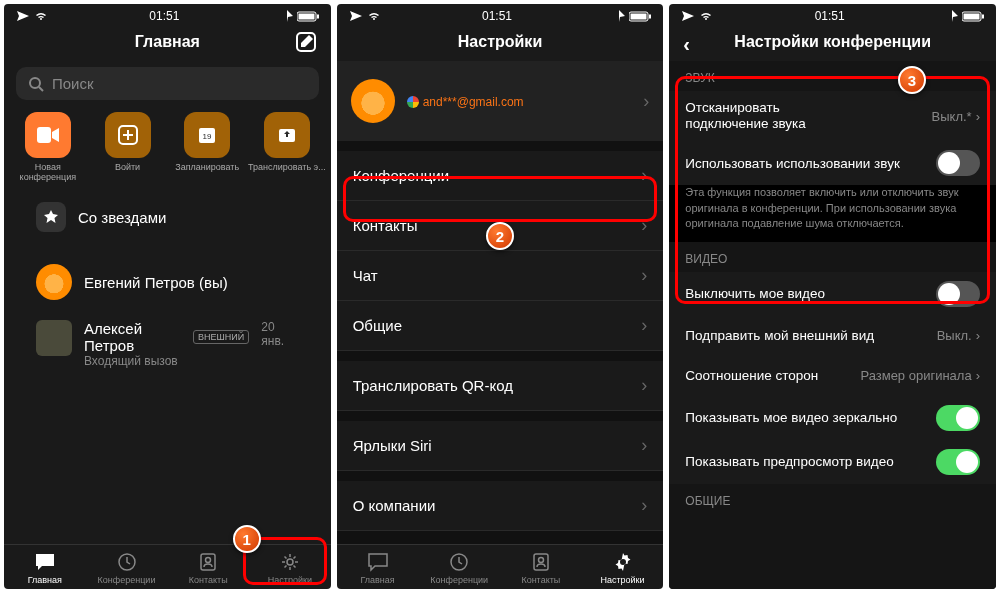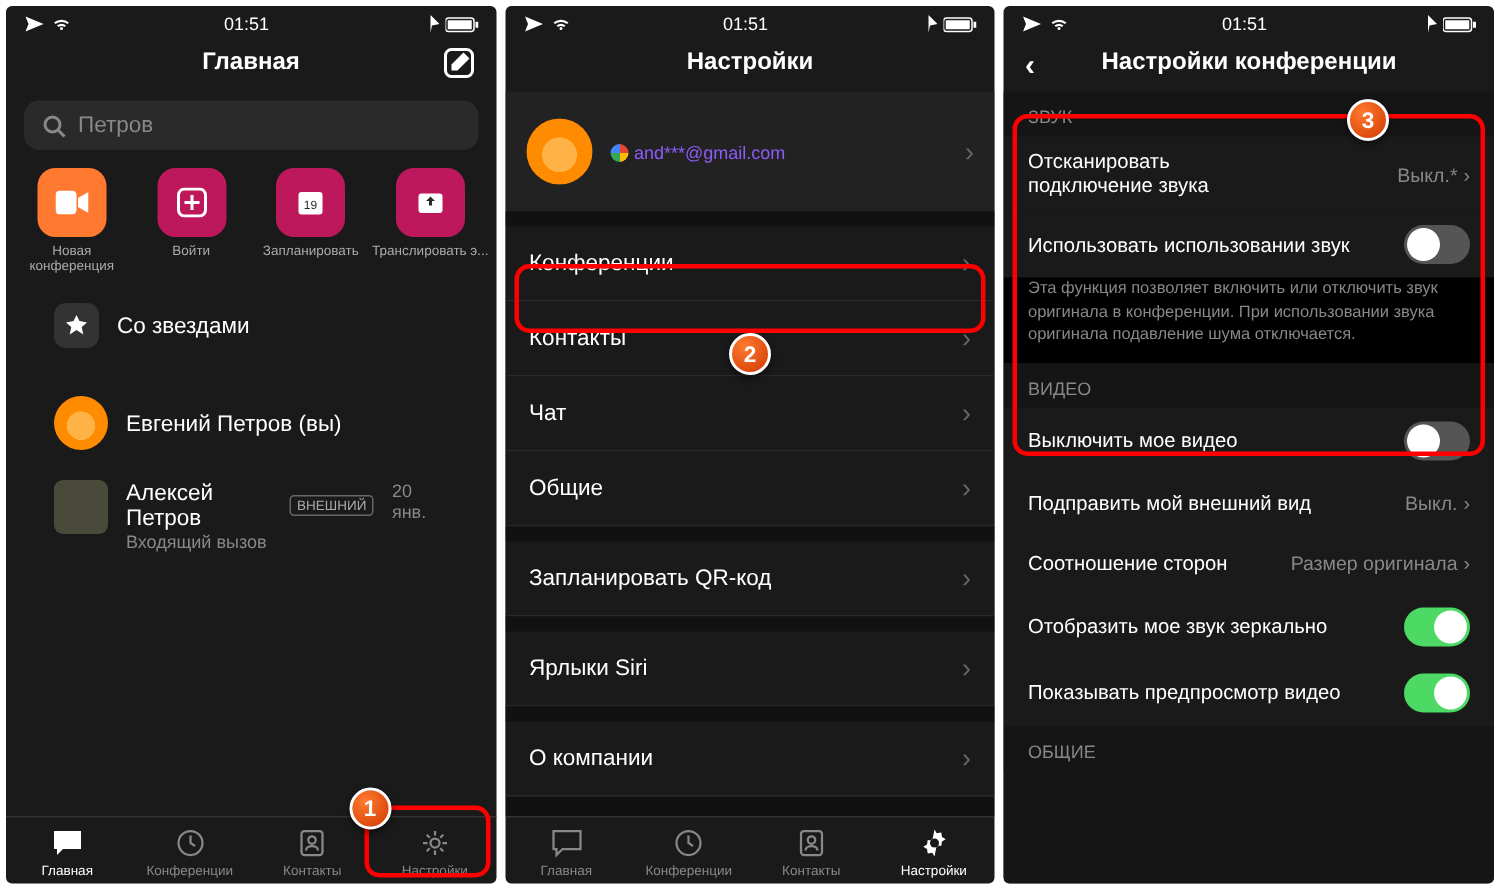--- a/index.html
+++ b/index.html
@@ -67,21 +67,21 @@
   padding: 2px 4px 10px;
 }
 .action {
   flex: 1;
   text-align: center;
 }
 .action .tile {
   width: 46px;
   height: 46px;
   border-radius: 12px;
-  background: #be185d;
+  background: #a16207;
   margin: 0 auto 4px;
   display: flex;
   align-items: center;
   justify-content: center;
 }
 .action.primary .tile { background: #ff7a30; }
 .action .lbl { font-size: 9px; color: #aaa; }
 .list { flex: 1; overflow: hidden; }
 .row {
   display: flex;
@@ -162,21 +162,21 @@
   display: flex;
   align-items: center;
   padding: 18px 14px;
   gap: 12px;
   background: #222;
 }
 .profile-row .avatar { width: 44px; height: 44px; }
 .profile-info { flex: 1; }
 .profile-name { font-size: 15px; display: flex; align-items: center; gap: 8px; }
 .plan-badge { font-size: 10px; color: #4a9ff5; font-weight: bold; }
-.profile-email { font-size: 12px; color: #8b5cf6; display: flex; align-items: center; gap: 4px; margin-top: 2px; }
+.profile-email { font-size: 12px; color: #f97316; display: flex; align-items: center; gap: 4px; margin-top: 2px; }
 .g-icon {
   width: 12px; height: 12px; border-radius: 50%;
   background: conic-gradient(#ea4335 0 25%, #fbbc05 0 50%, #34a853 0 75%, #4285f4 0);
   display: inline-block;
 }
 .menu-item {
   display: flex;
   align-items: center;
   justify-content: space-between;
   padding: 14px 16px;
@@ -262,21 +262,21 @@
           <rect x="2" y="2" width="18" height="18" rx="4" fill="none" stroke="#fff" stroke-width="2"></rect>
           <path d="M14 4l4 4-8 8H6v-4z" fill="#fff"></path>
         </svg>
     </span>
   </div>
   <div class="search">
     <svg width="16" height="16" viewBox="0 0 16 16">
         <circle cx="7" cy="7" r="5" fill="none" stroke="#888" stroke-width="2"></circle>
         <path d="M11 11l4 4" stroke="#888" stroke-width="2"></path>
       </svg>
-    <span>Петров</span>
+    <span>Поиск</span>
   </div>
   <div class="actions">
     <div class="action primary">
       <div class="tile">
           <svg width="22" height="16" viewBox="0 0 22 16">
             <rect x="0" y="0" width="14" height="16" rx="3" fill="#fff"></rect>
             <path d="M15 5l7-4v14l-7-4z" fill="#fff"></path>
           </svg>
         </div>
       <div class="lbl">Новая конференция</div>
@@ -422,21 +422,21 @@
     </div>
     <div class="menu-item">
       <span>Чат</span>
       <span class="chevron">›</span>
     </div>
     <div class="menu-item">
       <span>Общие</span>
       <span class="chevron">›</span>
     </div>
     <div class="menu-item first-of-group">
-      <span>Запланировать QR-код</span>
+      <span>Транслировать QR-код</span>
       <span class="chevron">›</span>
     </div>
     <div class="menu-item first-of-group">
       <span>Ярлыки Siri</span>
       <span class="chevron">›</span>
     </div>
     <div class="menu-item first-of-group">
       <span>О компании</span>
       <span class="chevron">›</span>
     </div>
@@ -538,21 +538,21 @@
         </span>
     </div>
     <div class="setting-row" style="background:#1a1a1a">
       <span>Соотношение сторон</span>
       <span class="val">
           <span>Размер оригинала</span>
           <span>›</span>
         </span>
     </div>
     <div class="setting-row" style="background:#1a1a1a">
-      <span>Отобразить мое звук зеркально</span>
+      <span>Показывать мое видео зеркально</span>
       <div class="toggle on"></div>
     </div>
     <div class="setting-row" style="background:#1a1a1a">
       <span>Показывать предпросмотр видео</span>
       <div class="toggle on"></div>
     </div>
     <div class="section-title">ОБЩИЕ</div>
   </div>
   <div class="highlight-red" style="left:6px;top:72px;right:6px;height:228px"></div>
   <div class="marker" style="right:70px;top:62px">3</div>

